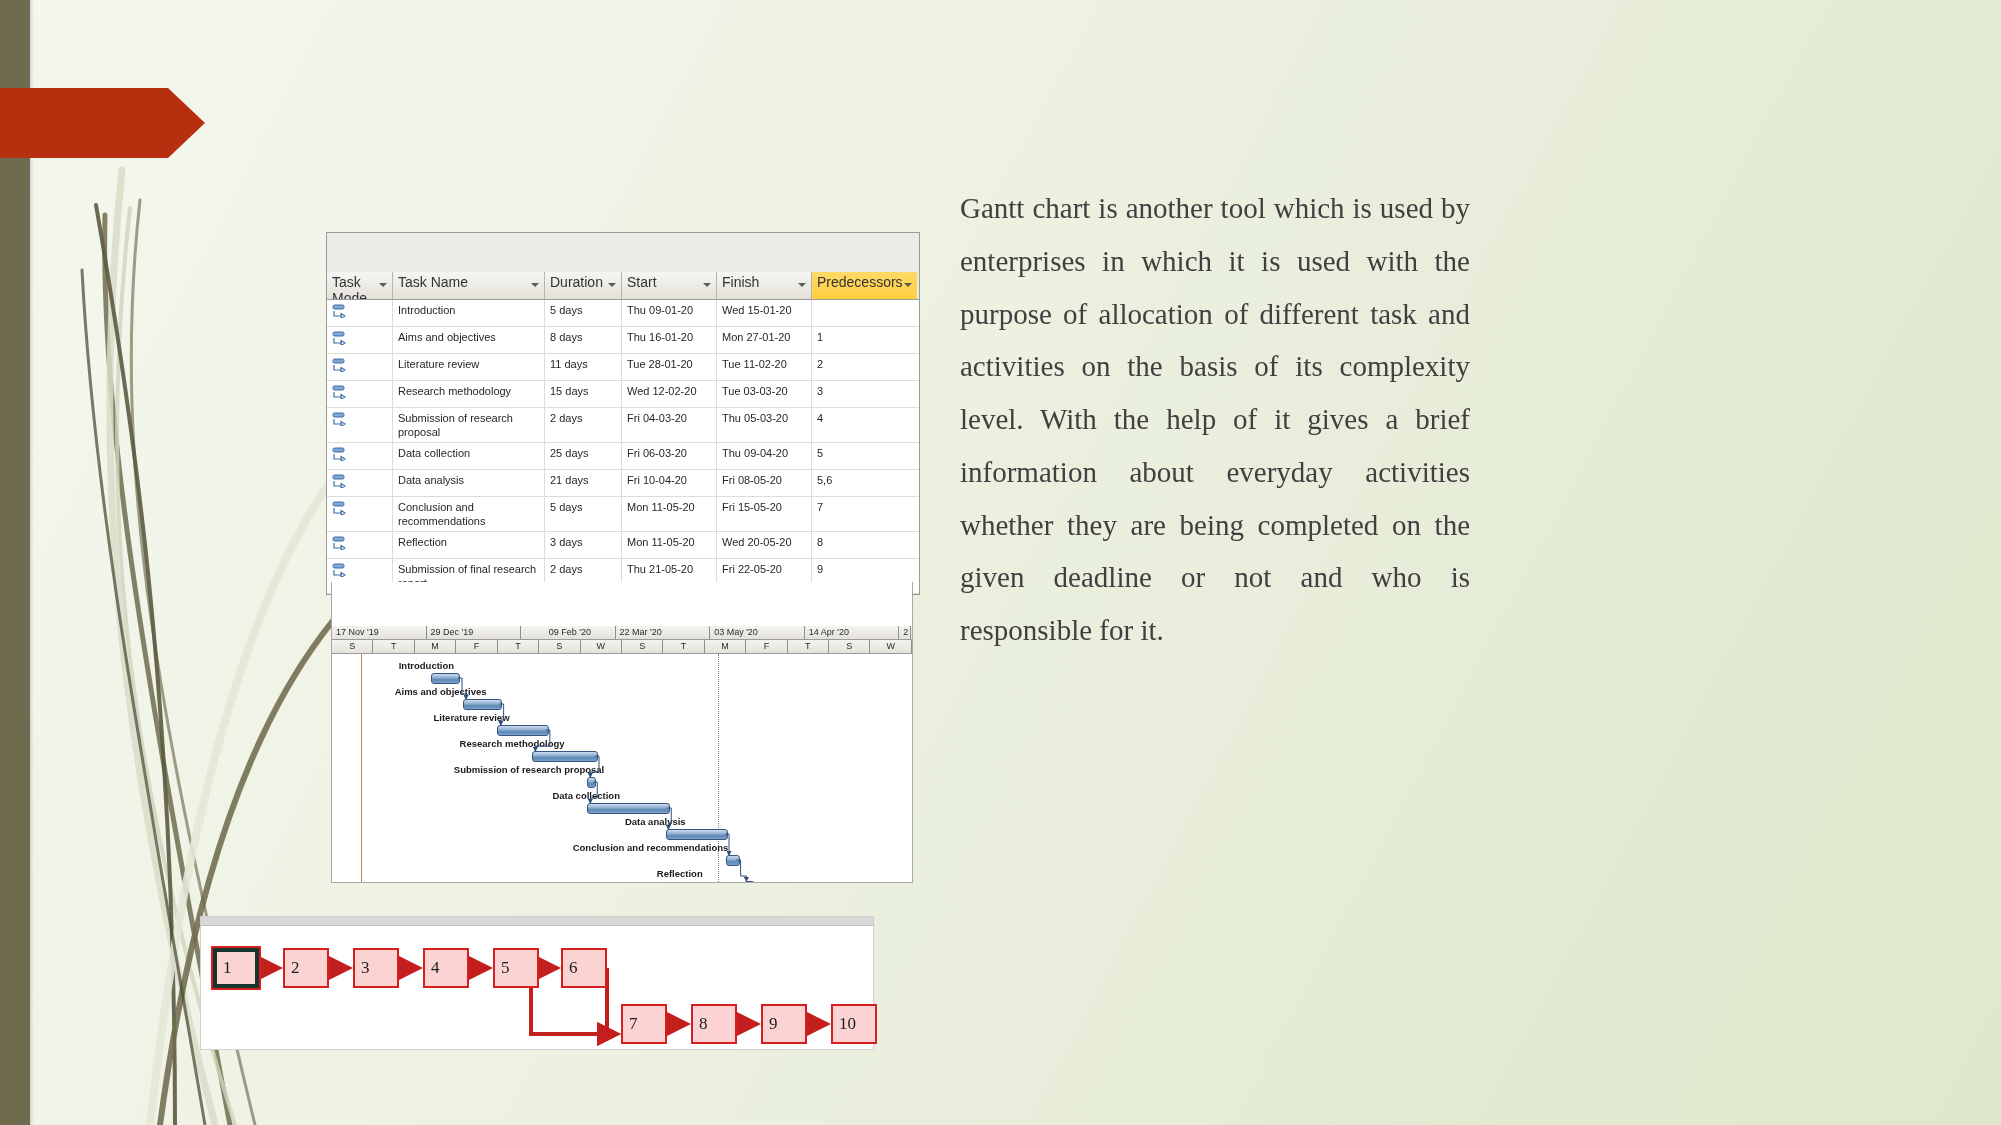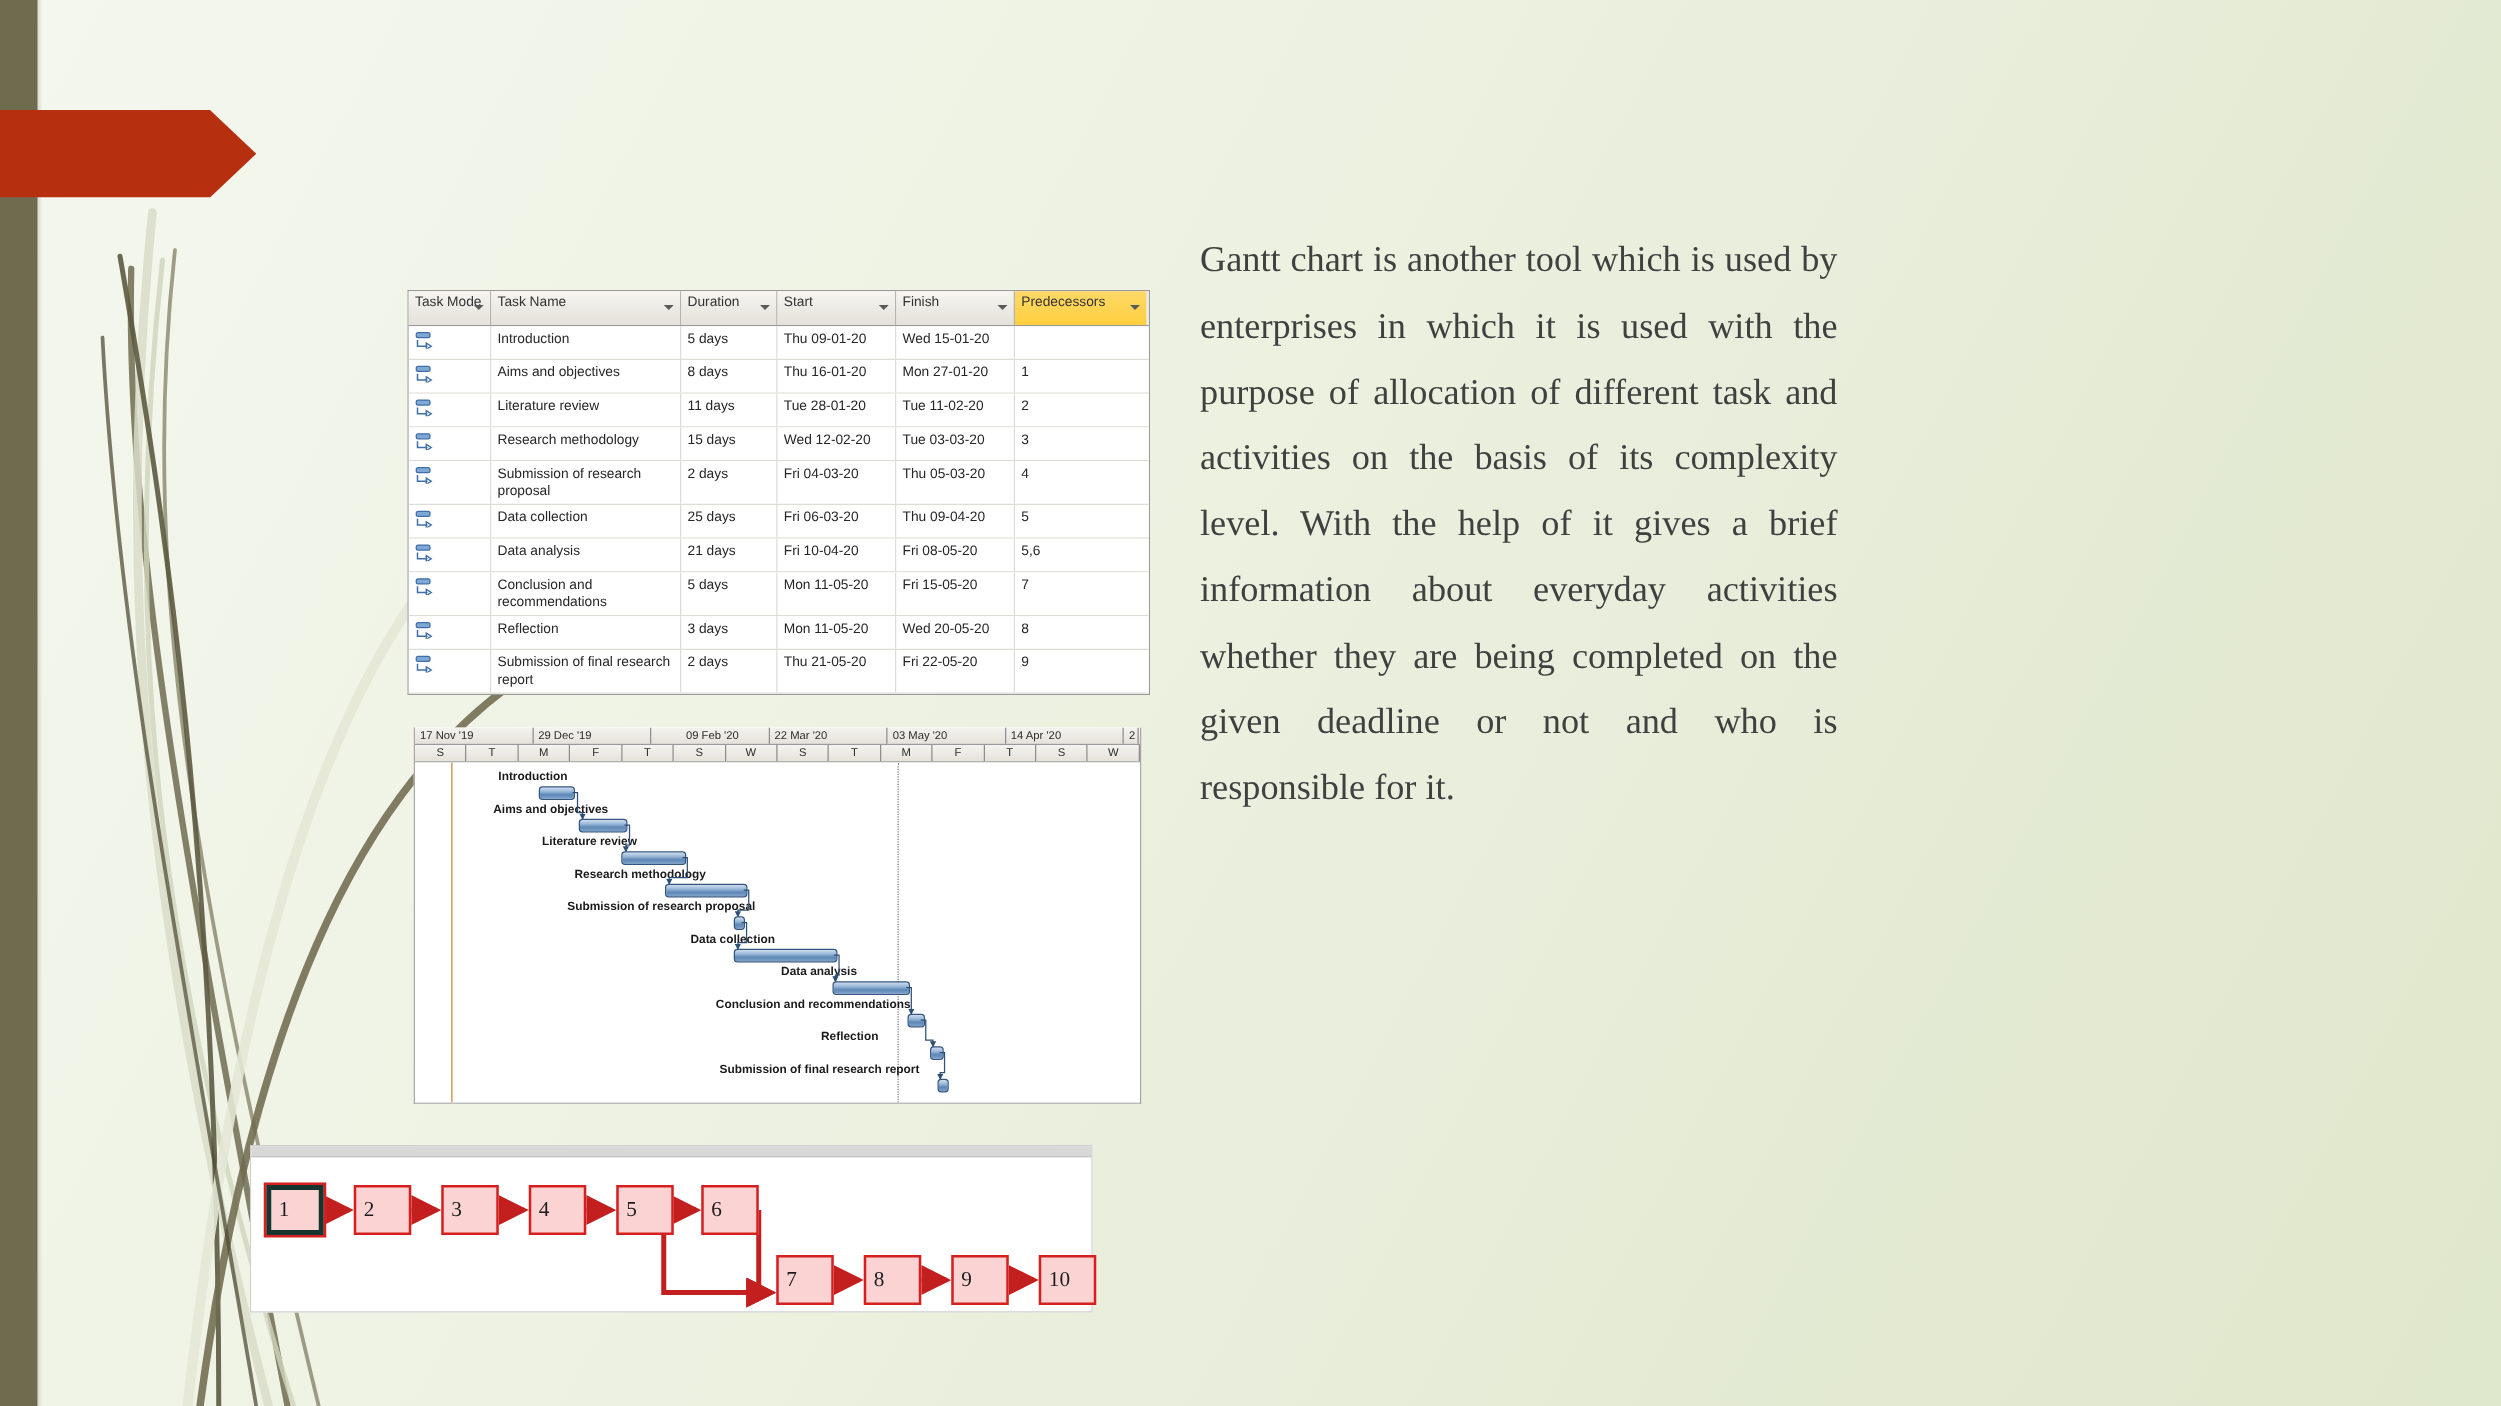--- a/index.html
+++ b/index.html
@@ -50,25 +50,26 @@
   .proj-table{
     position:absolute;left:326px;top:232px;width:592px;
     background:#ffffff;
     border:1px solid #9a9a9a;
     font-family:"Liberation Sans", sans-serif;
     box-shadow:0 0 0 0 rgba(0,0,0,0);
   }
   .pt-head{display:flex;background:#eceae4;border-bottom:1px solid #9a9a9a;}
   .pt-head .cell{
     position:relative;
-    font-size:11px;color:#333;padding:3px 4px 3px 5px;
+    font-size:14px;color:#333;padding:3px 4px 3px 5px;
     border-right:1px solid #b6b4ae;
     box-sizing:border-box;line-height:1.12;height:27px;
     background:linear-gradient(#f6f5f1,#e3e1d9);
     overflow:hidden;
+    margin-top:39px;
   }
   .pt-head .cell.pred{background:linear-gradient(#ffd968,#ffcf3e);}
   .caret{
     position:absolute;right:5px;top:11px;width:0;height:0;
     border-left:4px solid transparent;border-right:4px solid transparent;
     border-top:4px solid #5a5a5a;
   }
   .pt-row{display:flex;border-bottom:1px solid #ddddd8;background:#fff;}
   .pt-row .cell{
     font-size:11px;color:#262626;padding:3px 4px 3px 5px;
@@ -84,21 +85,21 @@
   .c-pred{width:105px;flex:none;border-right:none !important;}
   .mode-ico{display:block;width:16px;height:14px;margin-top:1px;}
 
   
   .gantt{
     position:absolute;left:331px;top:582px;width:580px;height:300px;
     background:#ffffff;border:1px solid #a8a8a8;border-top:none;
     overflow:hidden;
   }
   .g-tl1{display:flex;height:13px;background:linear-gradient(#f4f3ef,#e4e2da);
-    border-bottom:1px solid #9a9a9a;}
+    border-bottom:1px solid #9a9a9a;margin-top:44px;}
   .g-tl1 div{
     font-size:9px;color:#2b2b2b;border-right:1px solid #8e8e8e;
     padding-left:4px;box-sizing:border-box;line-height:13px;white-space:nowrap;overflow:hidden;
   }
   .g-tl2{display:flex;height:13px;background:linear-gradient(#f4f3ef,#e4e2da);
     border-bottom:1px solid #9a9a9a;}
   .g-tl2 div{
     font-size:9px;color:#2b2b2b;border-right:1px solid #8e8e8e;
     text-align:center;box-sizing:border-box;line-height:13px;
   }

